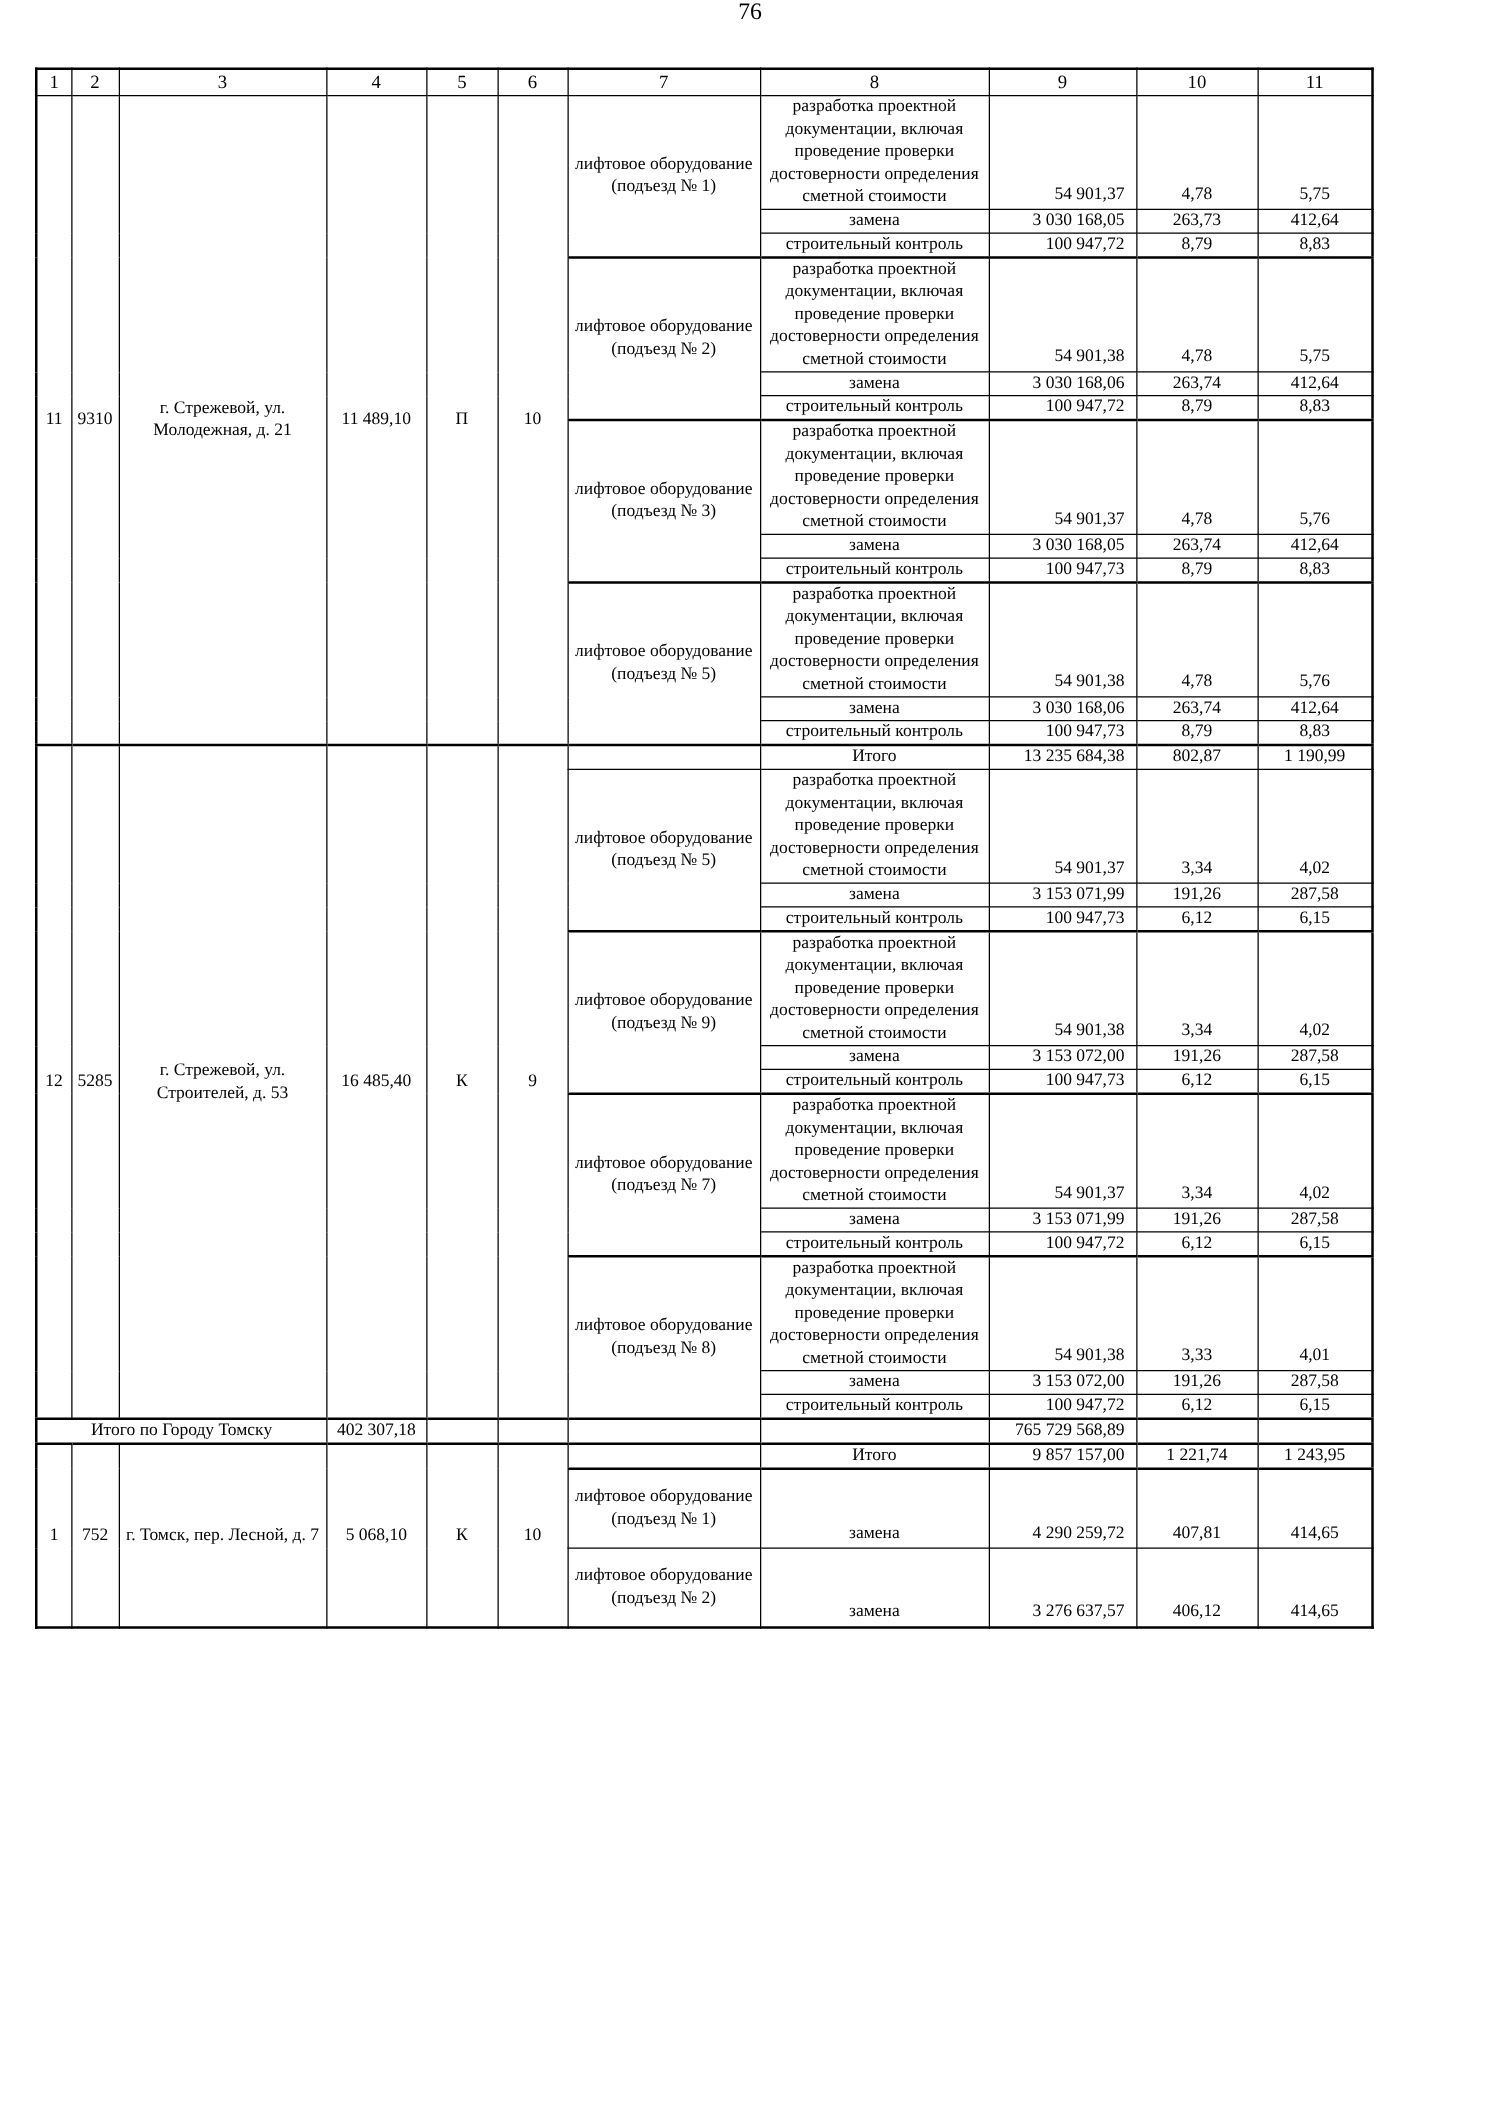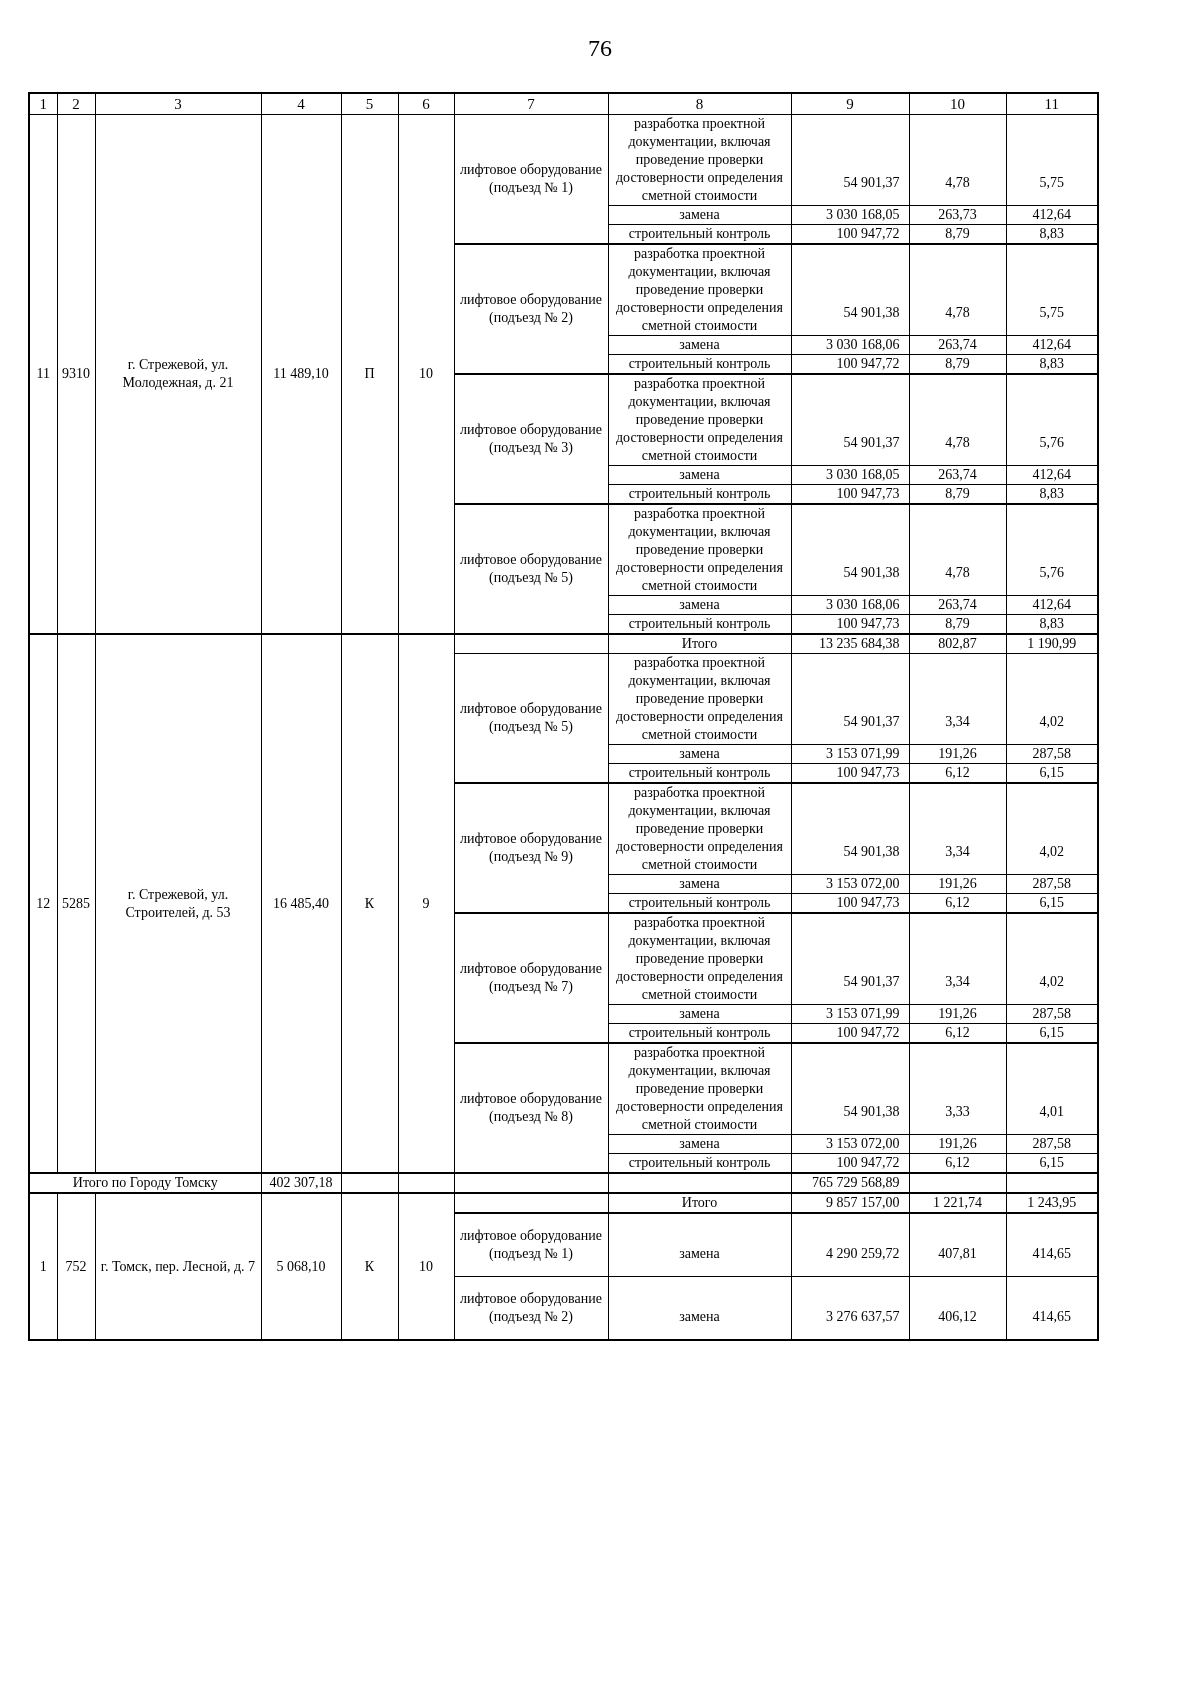--- a/index.html
+++ b/index.html
@@ -2,42 +2,42 @@
 <html><head>
 <meta charset="utf-8">
 <style>
   html,body{margin:0;padding:0;}
   body{
     width:1200px;height:1698px;background:#ffffff;color:#000;
     font-family:"Liberation Serif","DejaVu Serif",serif;
     overflow:hidden;
   }
   .page-number{
-    text-align:center;padding-top:38px;font-size:24px;line-height:20px;
+    text-align:center;font-size:19px;line-height:20px;
   }
   table.works{
     border-collapse:collapse;table-layout:fixed;
     margin:34px 0 0 28px;width:1069px;
     border:2px solid #000;
   }
   col.c1{width:28px}col.c2{width:38px}col.c3{width:166px}col.c4{width:80px}
   col.c5{width:57px}col.c6{width:56px}col.c7{width:154px}col.c8{width:183px}
   col.c9{width:118px}col.c10{width:97px}col.c11{width:92px}
   th,td{
     border:1px solid #000;
     font-size:14px;line-height:18px;font-weight:normal;
     padding:0 4px;vertical-align:middle;overflow:hidden;
   }
   th{height:20px;font-size:15px;text-align:center;}
   td.c1,td.c2,td.c4,td.c5,td.c6,td.c9,td.c10,td.c11{white-space:nowrap;}
   .ac{text-align:center}
   .al{text-align:center}
   .ar{text-align:right;padding-right:9px}
   .vt{vertical-align:top}
-  .vb{vertical-align:bottom;padding-bottom:13px}
+  .vb{vertical-align:bottom;padding-bottom:2px}
   .bt{border-top:2px solid #000}
   .h62{height:62px}
 </style>
 </head>
 <body>
 
 <div class="page-number">76</div>
 
 <table class="works">
   <colgroup>

